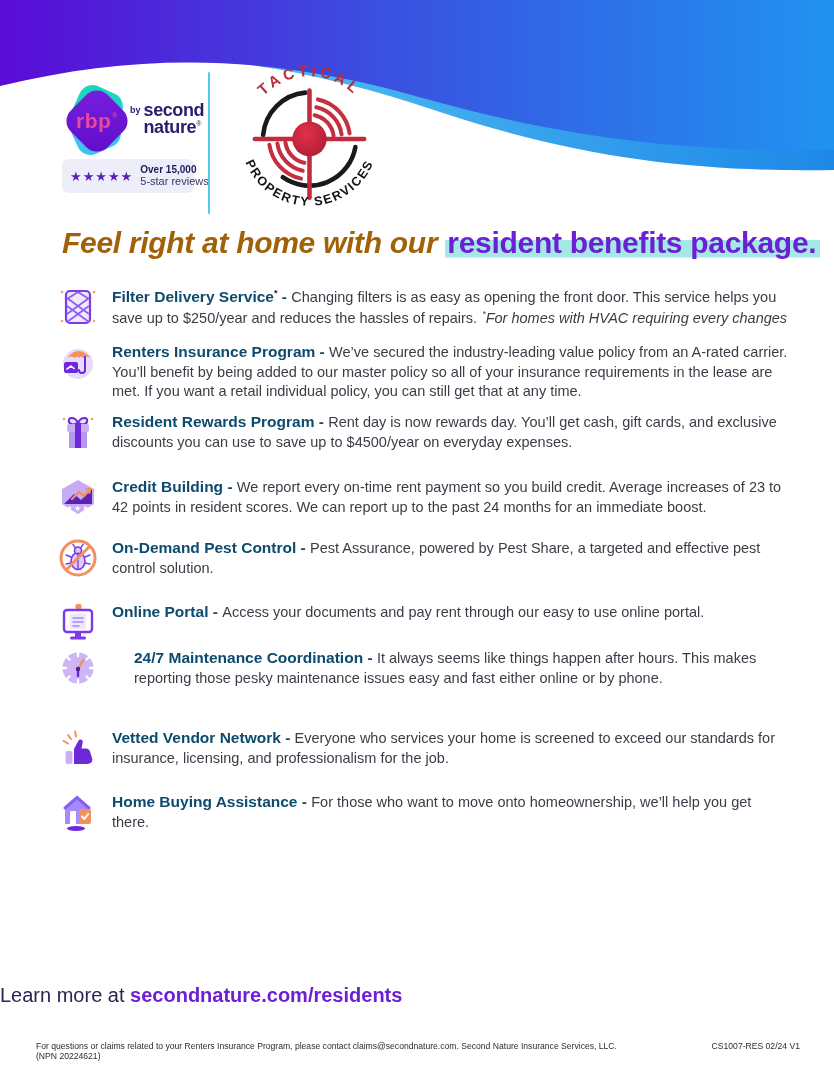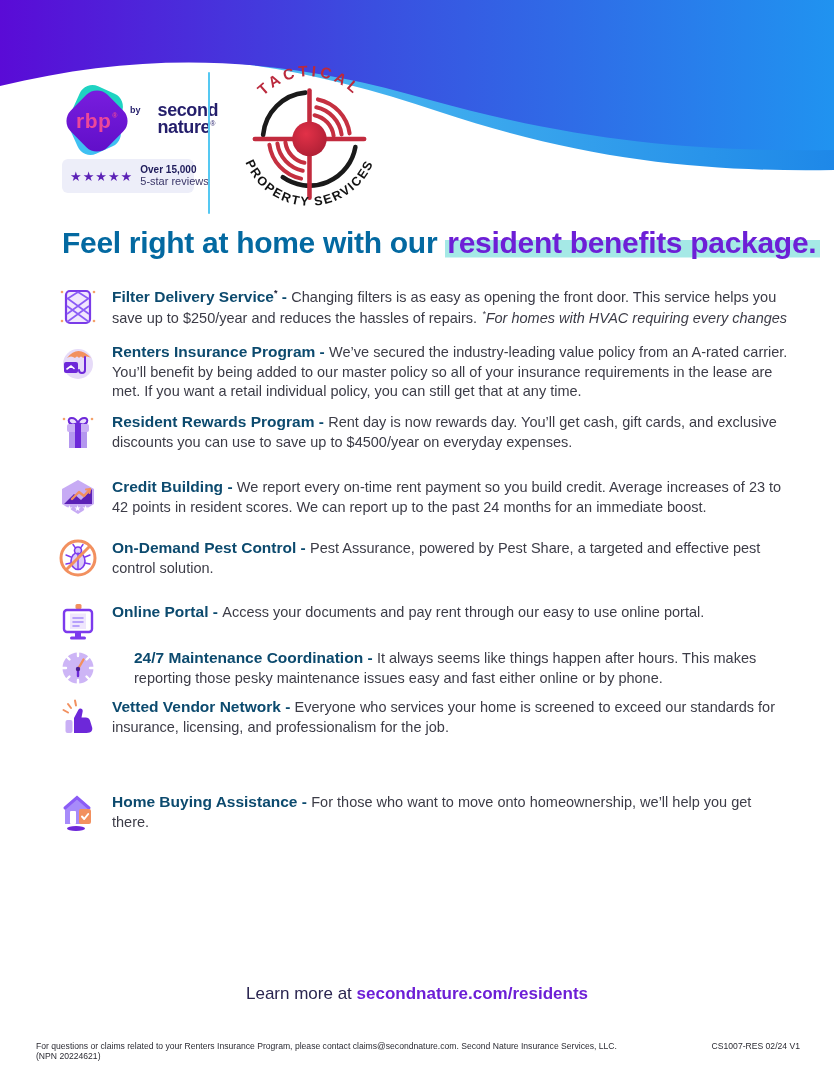--- a/index.html
+++ b/index.html
@@ -11,50 +11,50 @@
   .hero-wave{position:absolute;top:0;left:0;width:834px;height:190px;}
   
   .brand{position:absolute;left:62px;top:88px;width:140px;}
   .rbp-badge{position:relative;width:70px;height:70px;margin-left:2px;}
   .rbp-shape{position:absolute;border-radius:14px;}
   .rbp-teal{width:46px;height:46px;left:10px;top:0px;background:#1fd3c2;transform:rotate(24deg);}
   .rbp-cyan{width:46px;height:46px;left:8px;top:18px;background:#3fc0f2;transform:rotate(66deg);}
   .rbp-purple{width:52px;height:52px;left:7px;top:7px;background:linear-gradient(135deg,#7a1fe0,#5f0dc7);transform:rotate(45deg);border-radius:15px;}
   .rbp-label{position:absolute;left:0;top:0;width:66px;height:66px;display:flex;align-items:center;justify-content:center;color:#ec4899;font-weight:bold;font-size:21px;letter-spacing:.5px;}
   .rbp-label sup{font-size:7px;margin-left:1px;top:-6px;position:relative;}
-  .sn-text{position:absolute;left:68px;top:14px;display:flex;gap:17px;color:#241e6b;}
+  .sn-text{position:absolute;left:68px;top:14px;display:flex;gap:3px;color:#241e6b;}
   .sn-by{font-size:9px;font-weight:600;margin-top:3px;}
   .sn-lines{display:flex;flex-direction:column;line-height:.92;font-weight:bold;font-size:18px;letter-spacing:-.4px;}
   .sn-lines sup{font-size:7px;font-weight:normal;}
   .reviews{position:absolute;left:0px;top:71px;width:132px;height:34px;background:#edeef9;border-radius:6px;
     display:flex;align-items:center;gap:7px;padding:0 8px;box-sizing:border-box;}
   .stars{color:#5b21b6;font-size:13px;letter-spacing:1px;white-space:nowrap;}
   .reviews-txt{display:flex;flex-direction:column;line-height:1.15;}
   .reviews-l1{font-size:10px;font-weight:bold;color:#1e1b5a;white-space:nowrap;}
   .reviews-l2{font-size:11px;color:#3a3668;white-space:nowrap;}
   .logo-divider{position:absolute;left:208px;top:72px;width:2px;height:142px;background:#55c8f2;border-radius:2px;}
   .partner-logo{position:absolute;left:224px;top:58px;width:172px;height:160px;}
   
   .headline{position:absolute;left:62px;top:226px;width:760px;font-size:30px;letter-spacing:-.3px;line-height:1.15;}
-  .headline .plain{color:#0369a1;font-weight:600;}
+  .headline .plain{color:#a16207;font-weight:600;font-style:italic;}
   .headline .hl{color:#6d1fd6;font-weight:bold;
     background:linear-gradient(#a5e9e6,#a5e9e6) no-repeat;background-size:100% 50%;background-position:0 82%;
     padding:0 4px 2px 2px;}
   
   .item{position:absolute;left:58px;width:732px;display:flex;gap:14px;align-items:flex-start;}
   .ic{flex:0 0 40px;width:40px;height:40px;}
   .item-text{margin:0;font-size:14.5px;line-height:1.34;color:#3c3c47;}
   .item-title{font-weight:bold;font-size:15.5px;color:#0c4a6e;}
   .item-text sup{font-size:9px;font-weight:bold;color:#16162f;}
   .footnote{font-style:italic;margin-left:5px;}
   .footnote sup{font-style:italic;color:#3c3c47;font-weight:normal;}
   .i1{top:287px;} .i2{top:342px;} .i3{top:412px;} .i4{top:477px;} .i5{top:538px;}
-  .i6{top:602px;} .i7{top:648px;gap:36px;} .i8{top:697px;} .i9{top:792px;}
-  
-  .learn-more{position:absolute;left:0;top:984px;width:834px;text-align:center;font-size:17px;}
+  .i6{top:602px;} .i7{top:648px;gap:36px;} .i8{top:728px;} .i9{top:792px;}
+  
+  .learn-more{position:absolute;left:0;top:984px;width:834px;font-size:20px;}
   .learn-prefix{color:#2a2550;font-weight:500;}
   .learn-link{color:#6d1fd6;font-weight:bold;text-decoration:none;cursor:pointer;}
   
   .footer-left{position:absolute;left:36px;top:1041px;width:600px;font-size:8.6px;color:#2b2b33;}
   .footer-right{position:absolute;right:34px;top:1041px;font-size:8.6px;color:#2b2b33;}
 </style>
 </head>
 <body>
 
 <div class="page">

